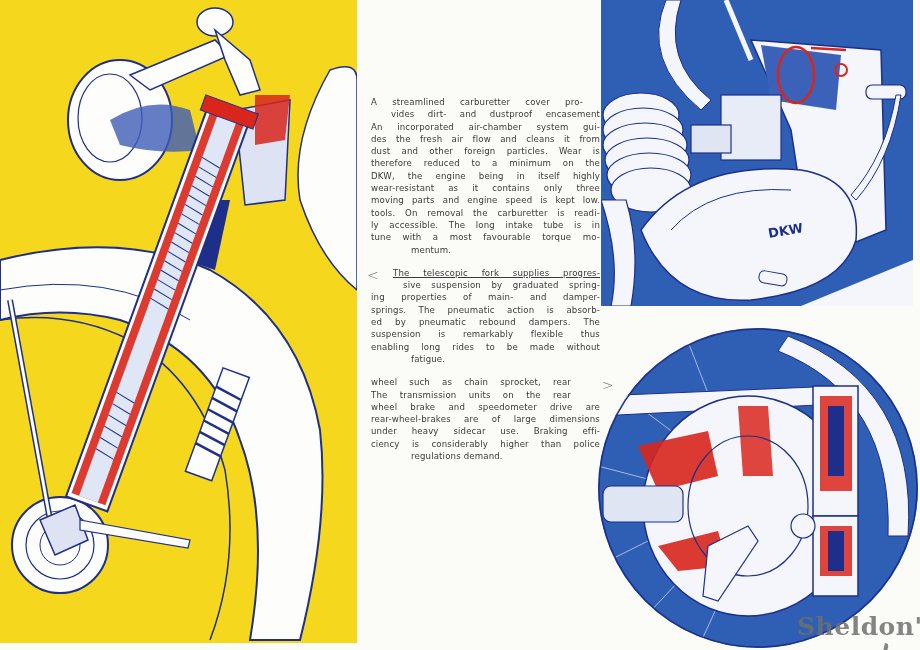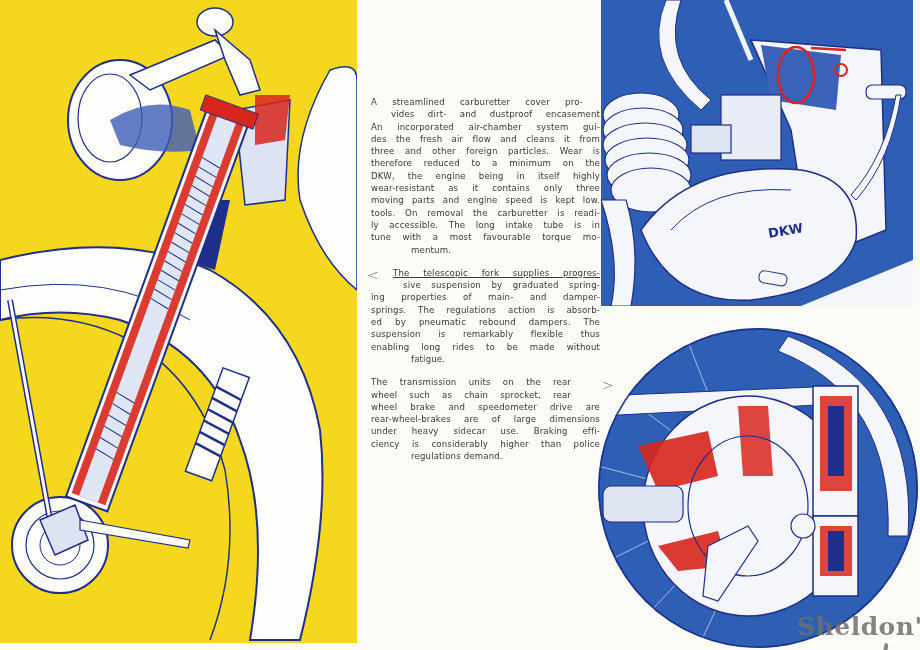--- a/index.html
+++ b/index.html
@@ -95,47 +95,47 @@
   </svg>
 </div>
 
 <div class="text-col">
   <div class="para">
     <span class="arrow" style="right:-14px; top:3px;">&gt;</span>
     <span class="line" style="width:212px;">A streamlined carburetter cover pro-</span>
     <span class="line" style="width:212px;margin-left:20px;">vides dirt- and dustproof encasement.</span>
     <span class="line">An incorporated air-chamber system gui-</span>
     <span class="line">des the fresh air flow and cleans it from</span>
-    <span class="line">three and other foreign particles. Wear is</span>
+    <span class="line">dust and other foreign particles. Wear is</span>
     <span class="line">therefore reduced to a minimum on the</span>
     <span class="line">DKW, the engine being in itself highly</span>
     <span class="line">wear-resistant as it contains only three</span>
     <span class="line">moving parts and engine speed is kept low.</span>
     <span class="line">tools. On removal the carburetter is readi-</span>
     <span class="line">ly accessible. The long intake tube is in</span>
     <span class="line">tune with a most favourable torque mo-</span>
     <span class="line last">mentum.</span>
   </div>
 
   <div class="para">
     <span class="arrow" style="left:-4px; top:2px;">&lt;</span>
     <span class="line" style="margin-left:22px;text-decoration:underline;">The telescopic fork supplies progres-</span>
     <span class="line" style="margin-left:32px;">sive suspension by graduated spring-</span>
     <span class="line">ing properties of main- and damper-</span>
-    <span class="line">springs. The regulations action is absorb-</span>
+    <span class="line">springs. The pneumatic action is absorb-</span>
     <span class="line">ed by pneumatic rebound dampers. The</span>
     <span class="line">suspension is remarkably flexible thus</span>
     <span class="line">enabling long rides to be made without</span>
     <span class="line last">fatigue.</span>
   </div>
 
   <div class="para">
     <span class="arrow" style="right:-14px; top:3px;">&gt;</span>
+    <span class="line" style="width:200px;">wheel such as chain sprocket, rear</span>
     <span class="line" style="width:200px;">The transmission units on the rear</span>
-    <span class="line" style="width:200px;">wheel such as chain sprocket, rear</span>
     <span class="line">wheel brake and speedometer drive are</span>
     <span class="line">rear-wheel-brakes are of large dimensions</span>
     <span class="line">under heavy sidecar use. Braking effi-</span>
     <span class="line">ciency is considerably higher than police</span>
     <span class="line last">regulations demand.</span>
   </div>
 </div>
 
 <div class="panel-blue-top">
   <svg width="312" height="306" viewBox="0 0 312 306">

